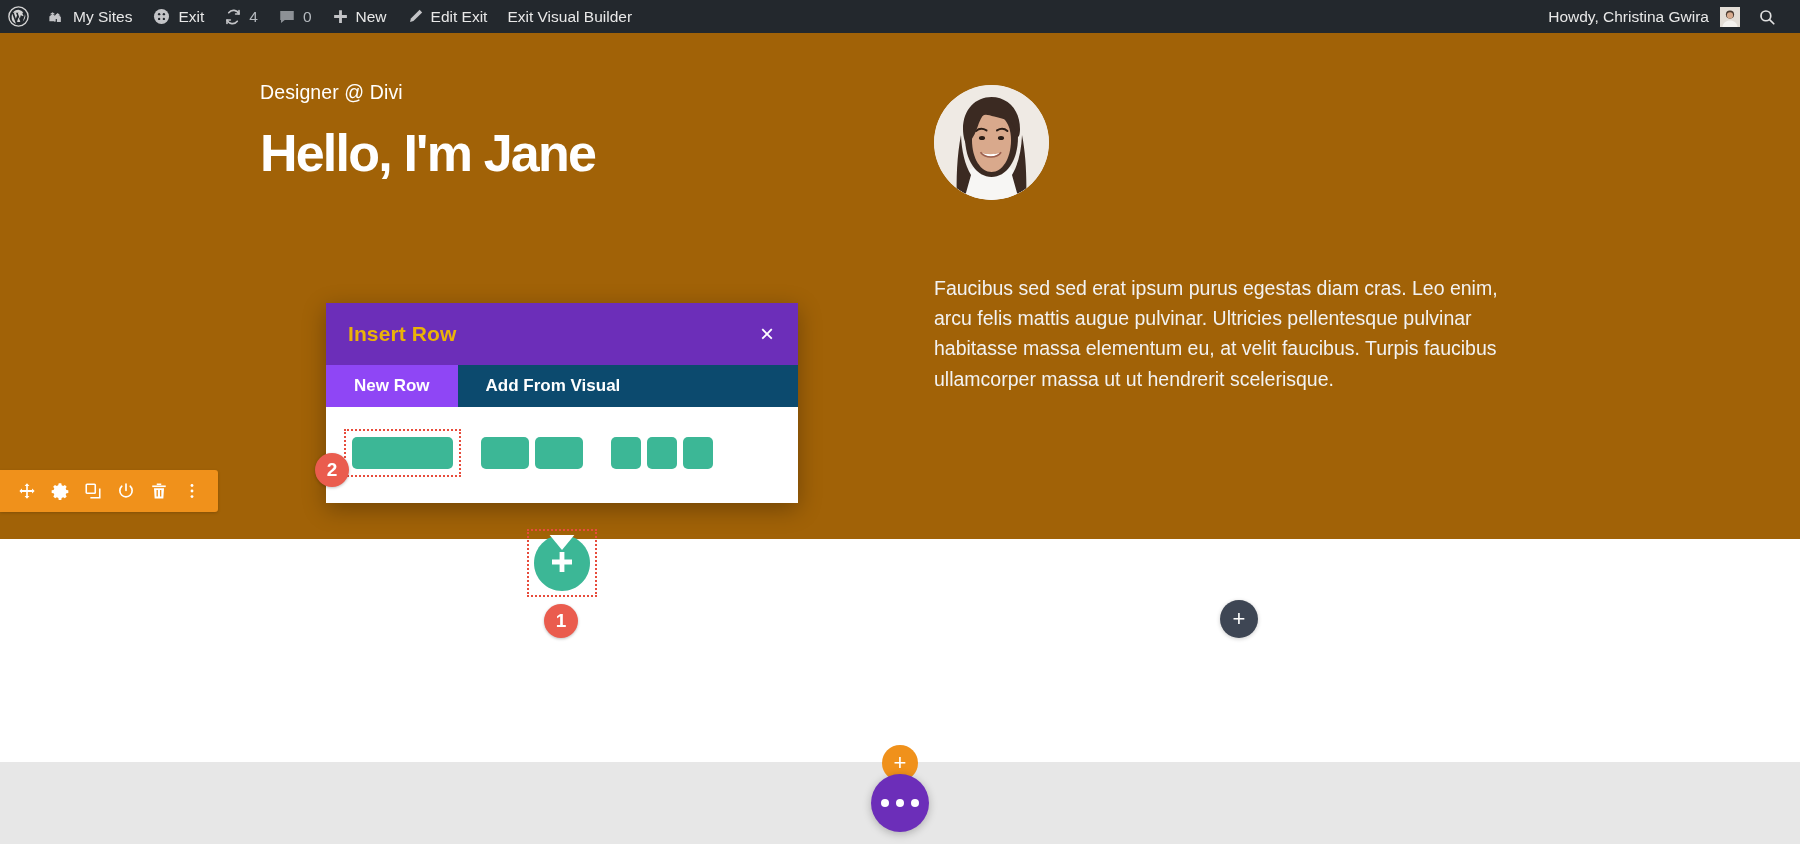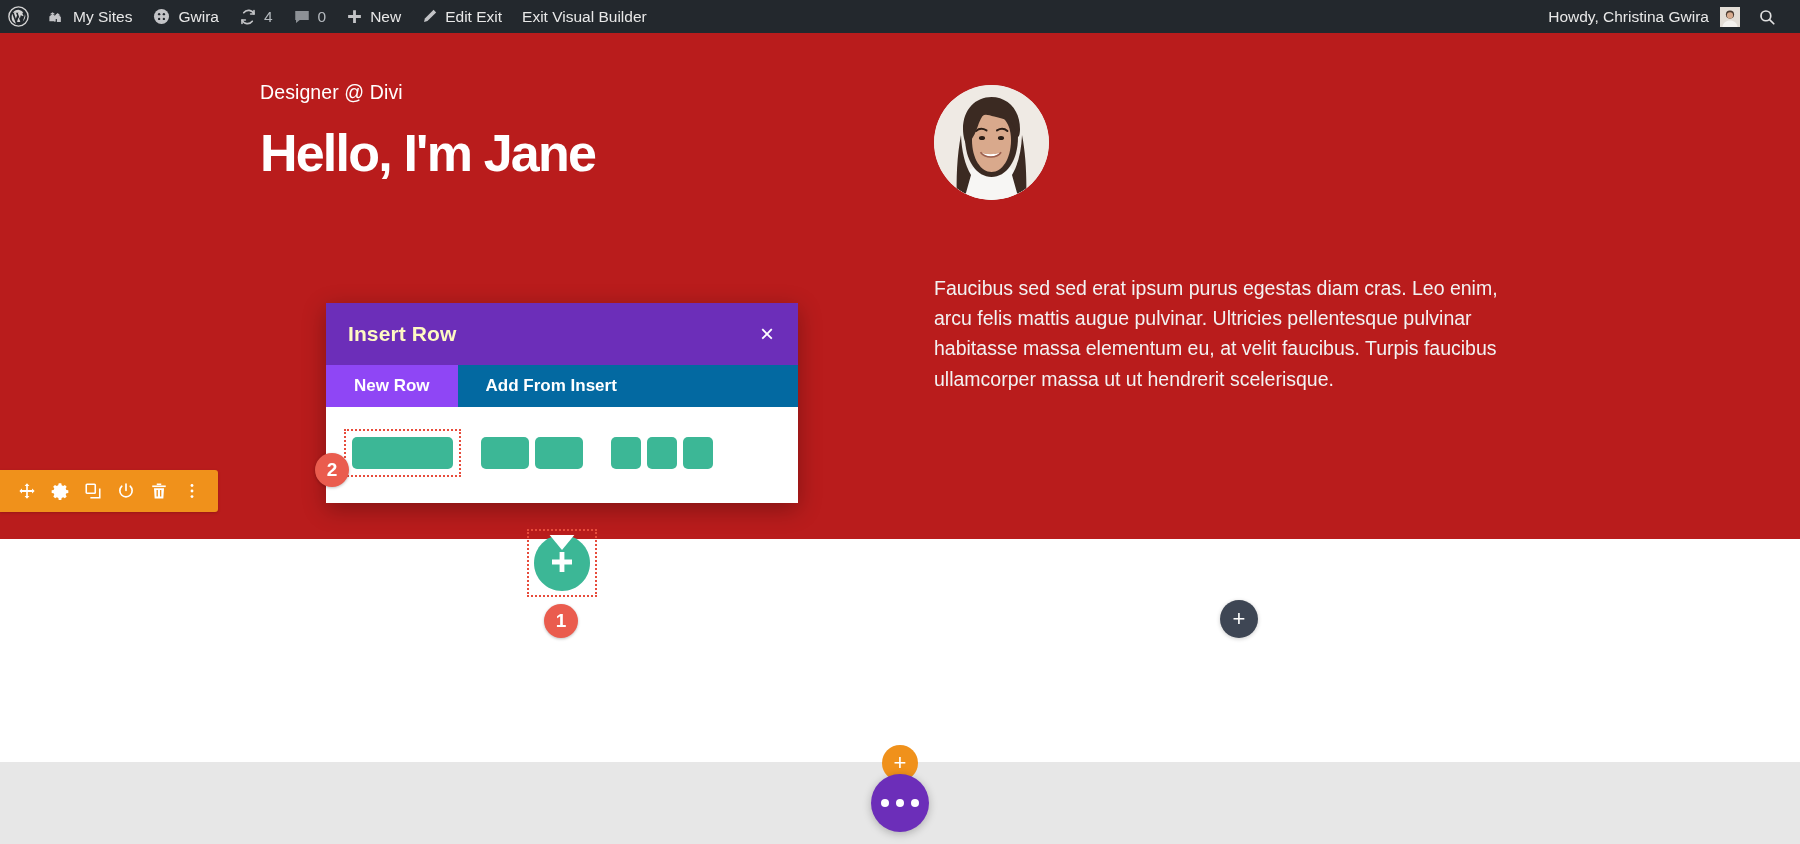--- a/index.html
+++ b/index.html
@@ -25,21 +25,21 @@
     height: 42px; padding: 0 10px;
     color: #e8e8e8; white-space: nowrap; cursor: pointer;
   }
   .ab-item:first-child { padding-left: 8px; padding-right: 8px; }
   .ab-icon { display: inline-flex; align-items: center; justify-content: center; color: #c3c4c7; }
   .ab-count { color: #b4b9be; }
 
   
   .hero {
     position: absolute; top: 33px; left: 0; width: 1800px; height: 506px;
-    background: #b91c1c;
+    background: #a16207;
   }
   .hero-inner { position: relative; width: 100%; height: 100%; }
   .hero-left { position: absolute; left: 260px; top: 48px; width: 620px; }
   .eyebrow {
     color: #ffffff; font-size: 19.5px; font-weight: 400; letter-spacing: .1px;
   }
   .hero-title {
     color: #ffffff; font-size: 52px; font-weight: 700;
     letter-spacing: -1.8px; margin-top: 22px; line-height: 1.05;
   }
@@ -85,26 +85,26 @@
   .modal {
     position: absolute; left: 326px; top: 303px;
     width: 472px; background: #ffffff;
     box-shadow: 0 6px 22px rgba(0,0,0,.30);
     z-index: 40;
   }
   .modal-head {
     height: 62px; background: #6c2eb9;
     display: flex; align-items: center; padding: 0 22px;
   }
-  .modal-title { color: #fef9c3; font-size: 21px; font-weight: 700; letter-spacing: .1px; }
+  .modal-title { color: #eab308; font-size: 21px; font-weight: 700; letter-spacing: .1px; }
   .modal-close {
     margin-left: auto; color: #ffffff; font-size: 24px; line-height: 1;
     cursor: pointer; font-weight: 300; padding: 4px 2px;
   }
-  .modal-tabs { display: flex; height: 42px; background: #0369a1; }
+  .modal-tabs { display: flex; height: 42px; background: #0c4a6e; }
   .modal-tab {
     display: flex; align-items: center; justify-content: center;
     padding: 0 28px; height: 42px;
     color: #ffffff; font-size: 17px; font-weight: 700; cursor: pointer;
   }
   .modal-tab.active { background: #8f46f5; }
   .modal-body { background: #ffffff; padding: 30px 26px 34px 26px; }
   .row-options { display: flex; align-items: center; gap: 28px; }
   .row-opt { display: flex; gap: 6px; cursor: pointer; }
   .row-opt.selected { outline: 2px dotted #e74c3c; outline-offset: 6px; }
@@ -194,21 +194,21 @@
       <div class="ab-item">
         <span class="ab-icon">
           <svg width="19" height="19" viewBox="0 0 24 24">
               <circle cx="12" cy="12" r="9.5" fill="#c3c4c7"></circle>
               <circle cx="9" cy="9" r="1.5" fill="#23282d"></circle>
               <circle cx="15" cy="9" r="1.5" fill="#23282d"></circle>
               <circle cx="9" cy="15" r="1.5" fill="#23282d"></circle>
               <circle cx="15" cy="15" r="1.5" fill="#23282d"></circle>
             </svg>
         </span>
-        <span>Gwira</span>
+        <span>Exit</span>
       </div>
 
       <div class="ab-item">
         <span class="ab-icon">
           <svg width="18" height="18" viewBox="0 0 24 24" fill="none" stroke="#c3c4c7" stroke-width="2.2" stroke-linecap="round">
               <path d="M20 8A8 8 0 0 0 6.3 6.3M4 16a8 8 0 0 0 13.7 1.7"></path>
               <path d="M20 3.5V8h-4.5M4 20.5V16h4.5" stroke-linejoin="round"></path>
             </svg>
         </span>
         <span class="ab-count">4</span>
@@ -348,21 +348,21 @@
     </div>
   </div>
 
   <div class="modal">
     <div class="modal-head">
       <div class="modal-title">Insert Row</div>
       <div class="modal-close">×</div>
     </div>
     <div class="modal-tabs">
       <div class="modal-tab active">New Row</div>
-      <div class="modal-tab">Add From Insert</div>
+      <div class="modal-tab">Add From Visual</div>
     </div>
     <div class="modal-body">
       <div class="row-options">
         <div class="row-opt selected">
           <div class="cell cell-1"></div>
         </div>
         <div class="row-opt">
           <div class="cell cell-2"></div>
           <div class="cell cell-2"></div>
         </div>

